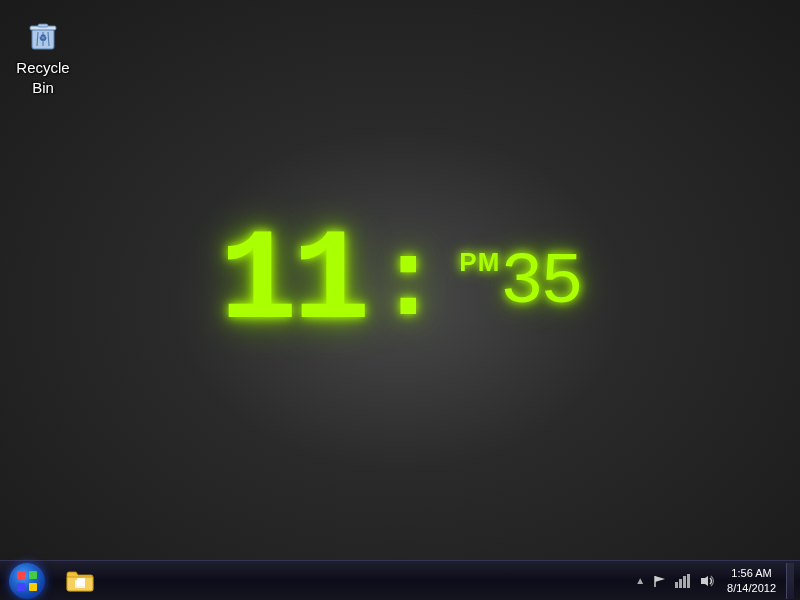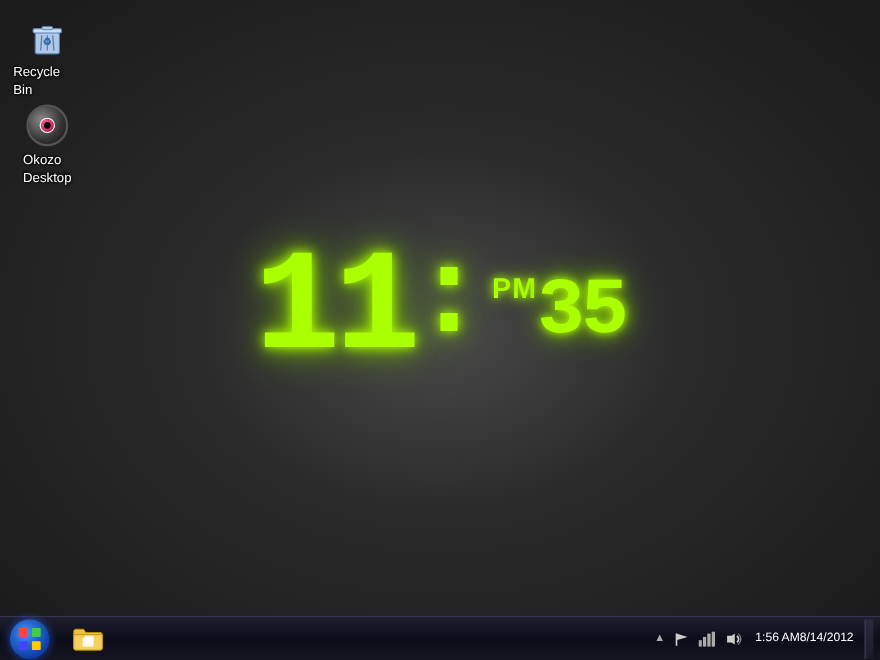--- a/index.html
+++ b/index.html
@@ -35,22 +35,22 @@
     .desktop-icon .icon-img {
       width: 40px;
       height: 40px;
       display: flex;
       align-items: center;
       justify-content: center;
       margin-bottom: 4px;
     }
     .desktop-icon .icon-label {
       color: white;
-      font-size: 12px;
-      text-align: left;
+      font-size: 15px;
+      text-align: center;
       text-shadow: 1px 1px 2px #000, -1px -1px 2px #000;
       line-height: 1.3;
     }
 
     
     .recycle-bin-svg {
       width: 38px;
       height: 38px;
     }
 
@@ -85,22 +85,22 @@
       left: 3px;
     }
 
     
     #clock-container {
       position: absolute;
       top: 50%;
       left: 50%;
       transform: translate(-50%, -48%);
       display: flex;
-      align-items: flex-start;
-      gap: 0;
+      align-items: flex-end;
+      gap: 12px;
     }
 
     
     .lcd-digit {
       font-size: 130px;
       font-weight: 900;
       color: #aaff00;
       text-shadow:
         0 0 10px #aaff00,
         0 0 20px #88cc00,
@@ -137,21 +137,21 @@
       font-weight: bold;
       color: #aaff00;
       text-shadow: 0 0 8px #aaff00, 0 0 16px #88cc00;
       font-family: Arial, sans-serif;
       letter-spacing: 1px;
       line-height: 1.2;
     }
 
     .lcd-sec {
       font-size: 72px;
-      font-weight: 700;
+      font-weight: 400;
       color: #aaff00;
       text-shadow:
         0 0 8px #aaff00,
         0 0 16px #88cc00,
         0 0 30px #66aa00;
       font-family: 'Courier New', monospace;
       letter-spacing: -3px;
       line-height: 1;
     }
 
@@ -251,21 +251,21 @@
       color: #ccc;
       font-size: 13px;
       cursor: pointer;
       padding: 2px;
       display: flex;
       align-items: center;
     }
 
     #clock-tray {
       display: flex;
-      flex-direction: row;
+      flex-direction: column;
       align-items: center;
       color: #fff;
       font-size: 11px;
       line-height: 1.3;
       padding: 0 6px;
       cursor: pointer;
     }
 
     .show-desktop-btn {
       width: 8px;
@@ -299,30 +299,20 @@
         <line x1="14" y1="17" x2="13" y2="31" stroke="#5580b0" stroke-width="1.2"></line>
         <line x1="19" y1="17" x2="19" y2="31" stroke="#5580b0" stroke-width="1.2"></line>
         <line x1="24" y1="17" x2="25" y2="31" stroke="#5580b0" stroke-width="1.2"></line>
 
         <text x="19" y="26" text-anchor="middle" font-size="9" fill="#3366aa" font-weight="bold">♻</text>
       </svg>
     </div>
     <div class="icon-label">Recycle Bin</div>
   </div>
 
-  <div class="desktop-icon" style="top: 90px; left: 8px;">
-    <div class="icon-img">
-      <div class="okozo-icon-circle">
-        <div class="okozo-eye">
-          <div class="okozo-pupil"></div>
-        </div>
-      </div>
-    </div>
-    <div class="icon-label">Okozo<br>Desktop</div>
-  </div>
 
   <div id="clock-container">
     <span class="lcd-digit">11</span>
     <span class="lcd-colon">:</span>
     <div class="lcd-seconds-ampm">
       <span class="lcd-ampm">PM</span>
       <span class="lcd-sec">35</span>
     </div>
   </div>
 

